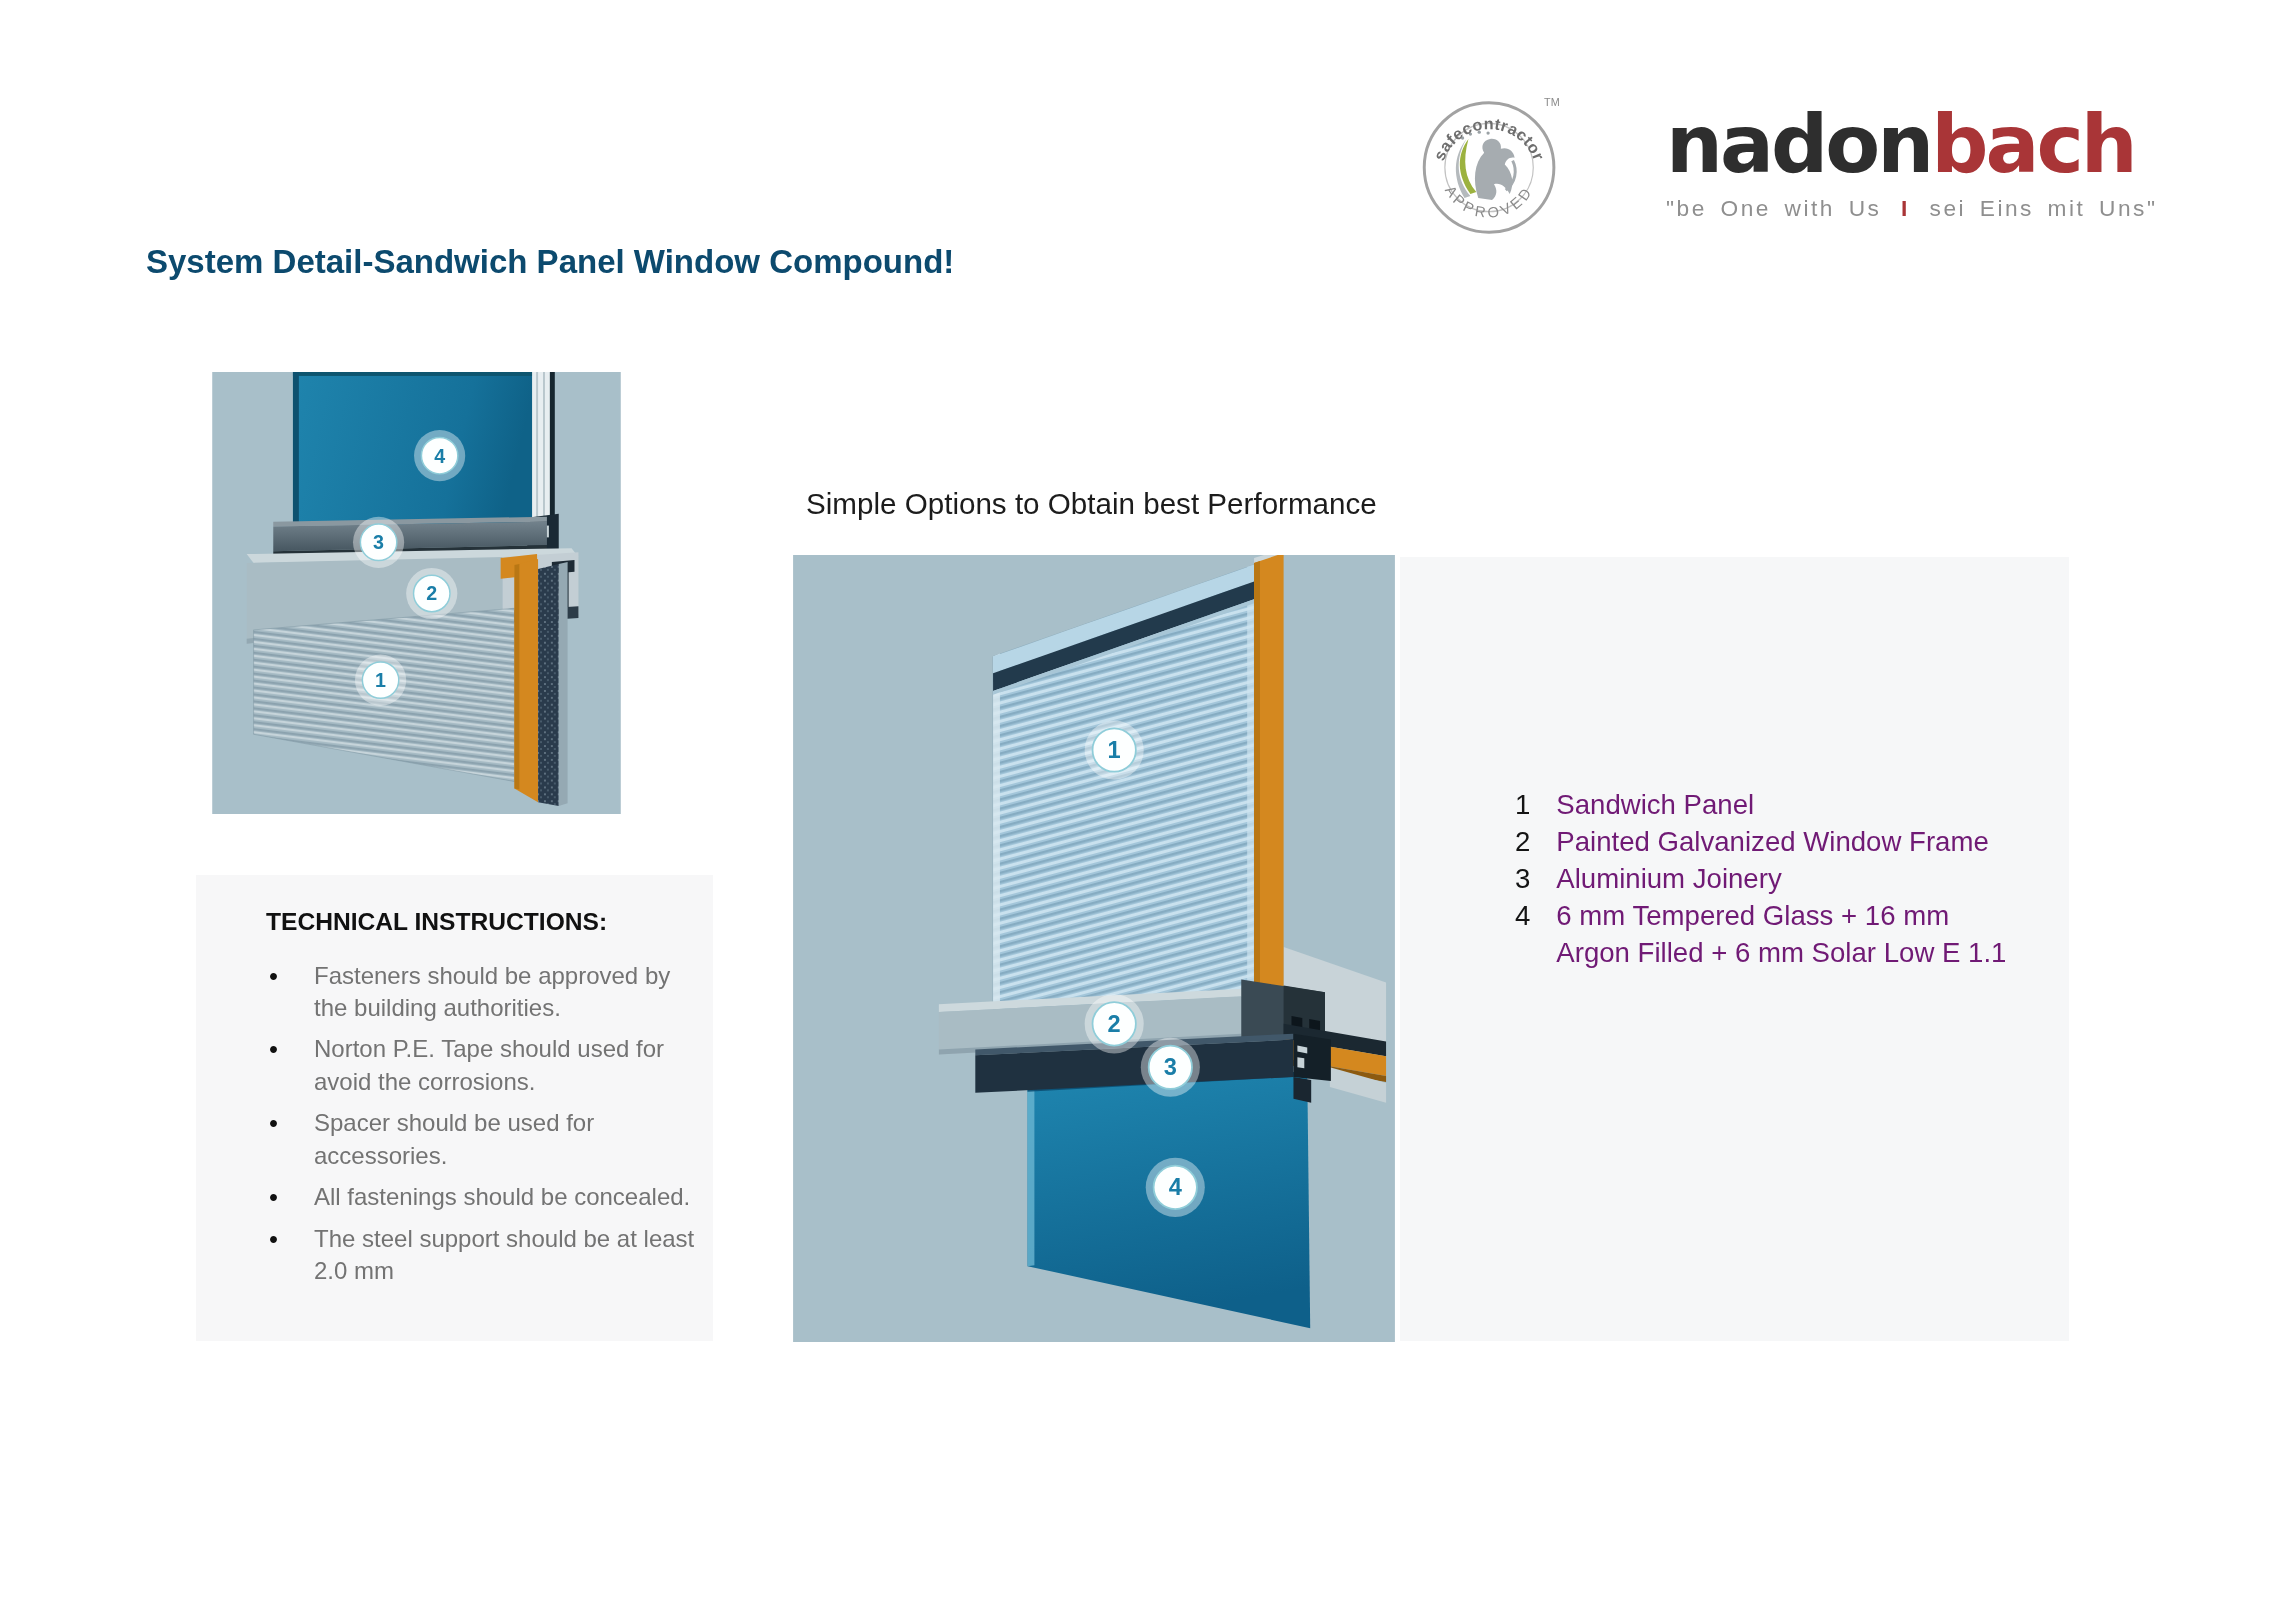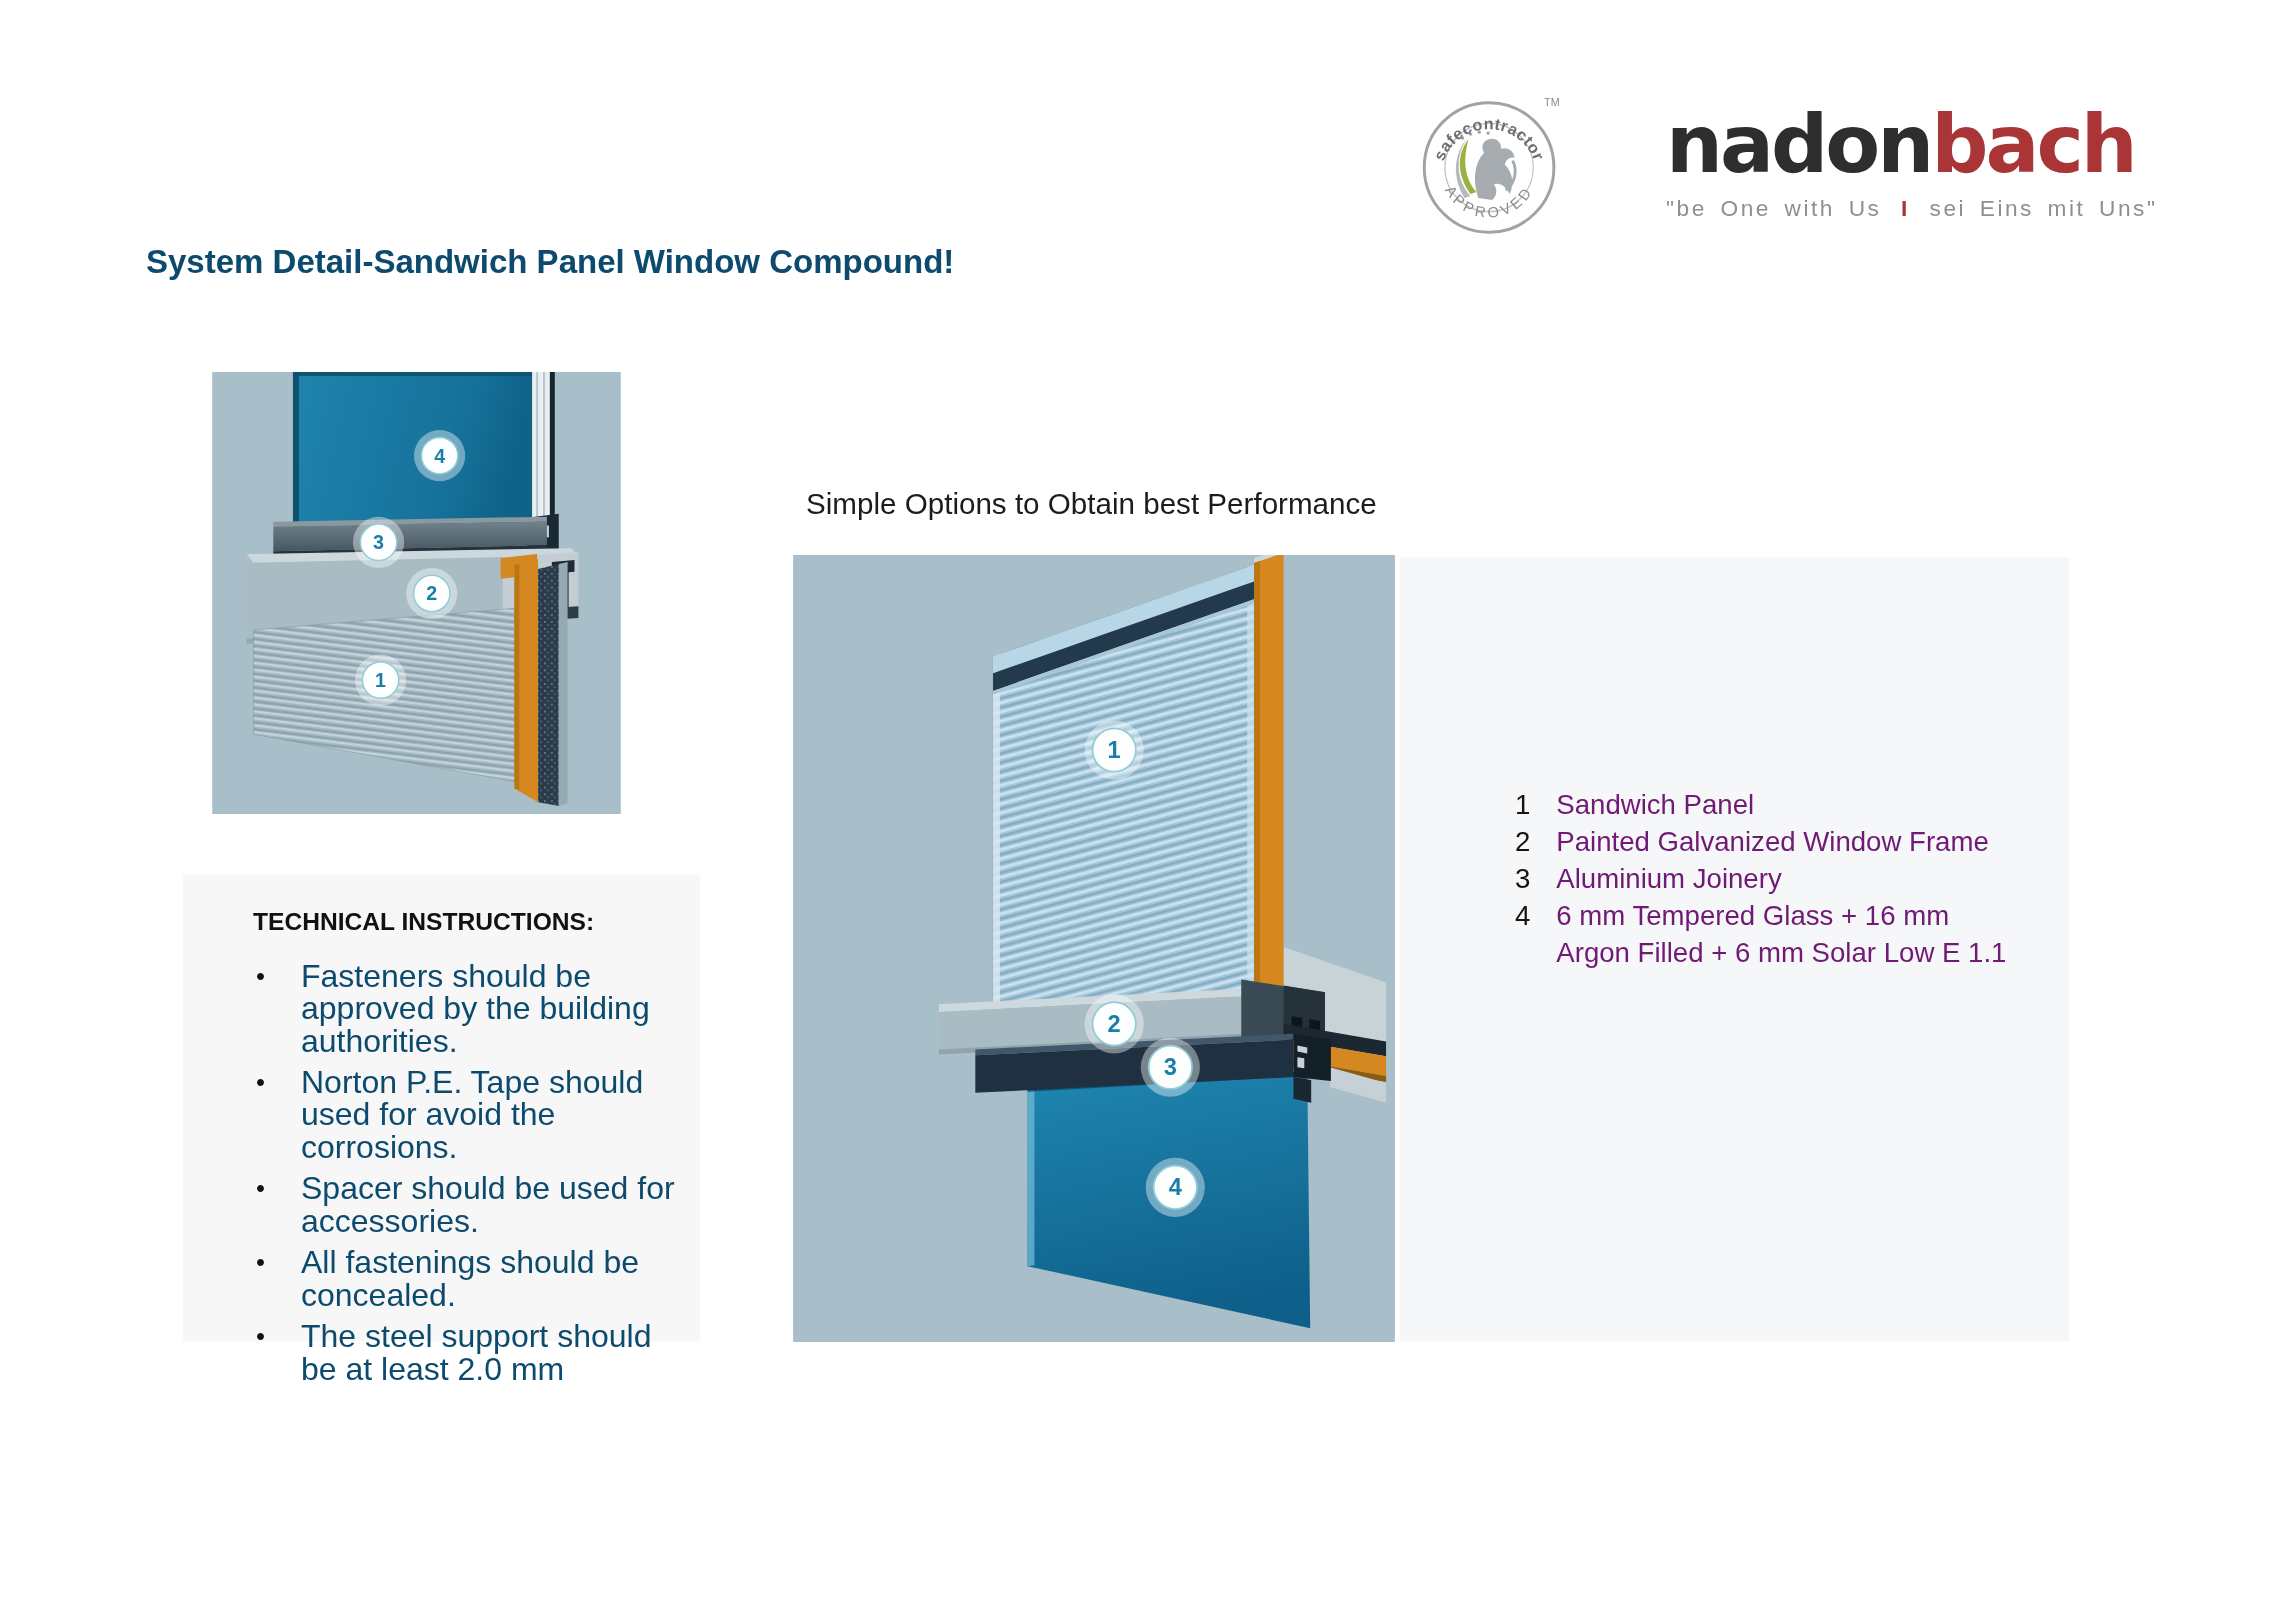--- a/index.html
+++ b/index.html
@@ -14,26 +14,26 @@
   .tagline{margin-top:9.9px;font-size:22.7px;letter-spacing:2.5px;word-spacing:4.9px;color:#8f8f8f;white-space:nowrap;}
   .tagline .sep{color:#a93537;font-weight:bold;margin:0 19.7px;}
 
   
   .doc-title{left:146px;top:243px;font-size:33px;font-weight:bold;color:#0c4a6e;letter-spacing:0px;}
 
   
   .section-heading{left:806px;top:479px;font-size:29.6px;color:#1c1c1c;margin-top:8px;}
 
   
-  .tech-box{left:183px;top:875px;width:517px;height:466px;background:#f7f7f8;}
+  .tech-box{left:196px;top:875px;width:517px;height:466px;background:#f7f7f8;}
   .tech-heading{margin:33px 0 0 70px;font-size:24.6px;font-weight:bold;color:#111;}
   .tech-list{margin:23.6px 0 0 0;padding:0 0 0 73px;list-style:none;}
   .tech-list li{display:flex;margin-bottom:8.9px;}
   .tech-list .dot{width:45px;font-size:25.6px;color:#111;line-height:32.5px;}
-  .tech-list .txt{width:392px;font-size:32px;line-height:32.5px;color:#0c4a6e;}
+  .tech-list .txt{width:392px;font-size:24px;line-height:32.5px;color:#737373;}
 
   
   .right-panel{left:1400px;top:557px;width:669px;height:784px;background:#f6f7f8;}
   .legend{left:1515px;top:786px;width:552px;}
   .legend-row{display:flex;margin:0;}
   .legend-row .num{width:43px;font-size:27.6px;line-height:37px;color:#141414;}
   .legend-row .txt{width:532px;font-size:27.6px;line-height:37px;color:#701a75;}
 </style>
 </head>
 <body>

